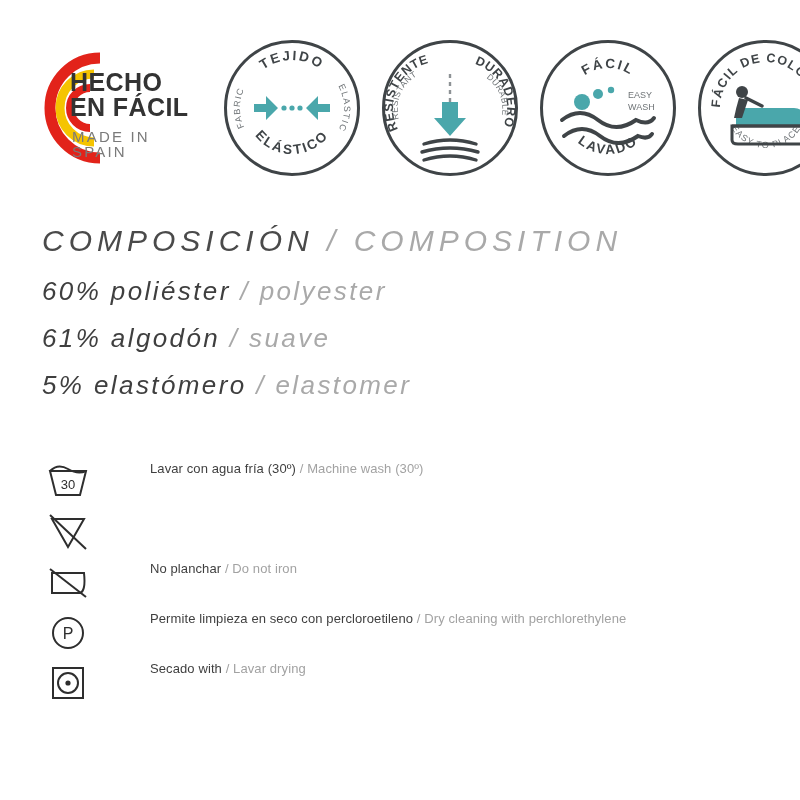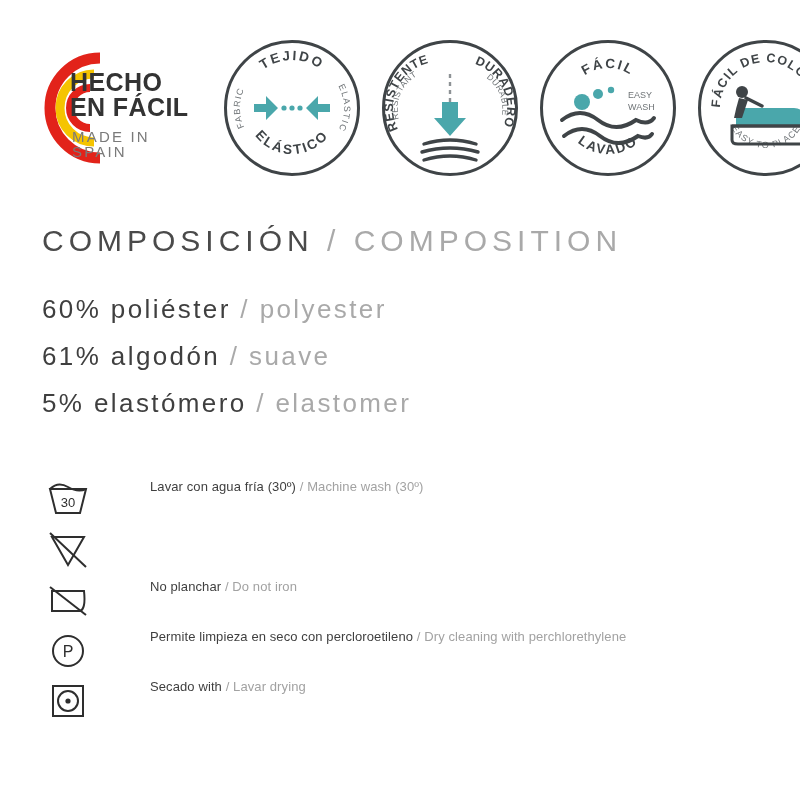--- a/index.html
+++ b/index.html
@@ -66,30 +66,31 @@
     inset: 0;
     border-radius: 50%;
     border: 3px solid #3f4447;
     box-sizing: border-box;
   }
   .badge svg { position: absolute; left: 0; top: 0; }
 
   
   .composition {
     padding: 48px 0 0 42px;
+    font-style: italic;
   }
   .comp-title {
     font-size: 30px;
     letter-spacing: 5px;
     color: #4a4a4a;
     font-weight: normal;
     white-space: nowrap;
   }
   .comp-title .light { color: #a9a9a9; }
-  .comp-lines { margin-top: 36px; }
+  .comp-lines { margin-top: 18px; }
   .comp-line {
     font-size: 26px;
     letter-spacing: 2.4px;
     color: #3f3f3f;
     margin-bottom: 16px;
     white-space: nowrap;
   }
   .comp-line .en { color: #a9a9a9; }
 
   

